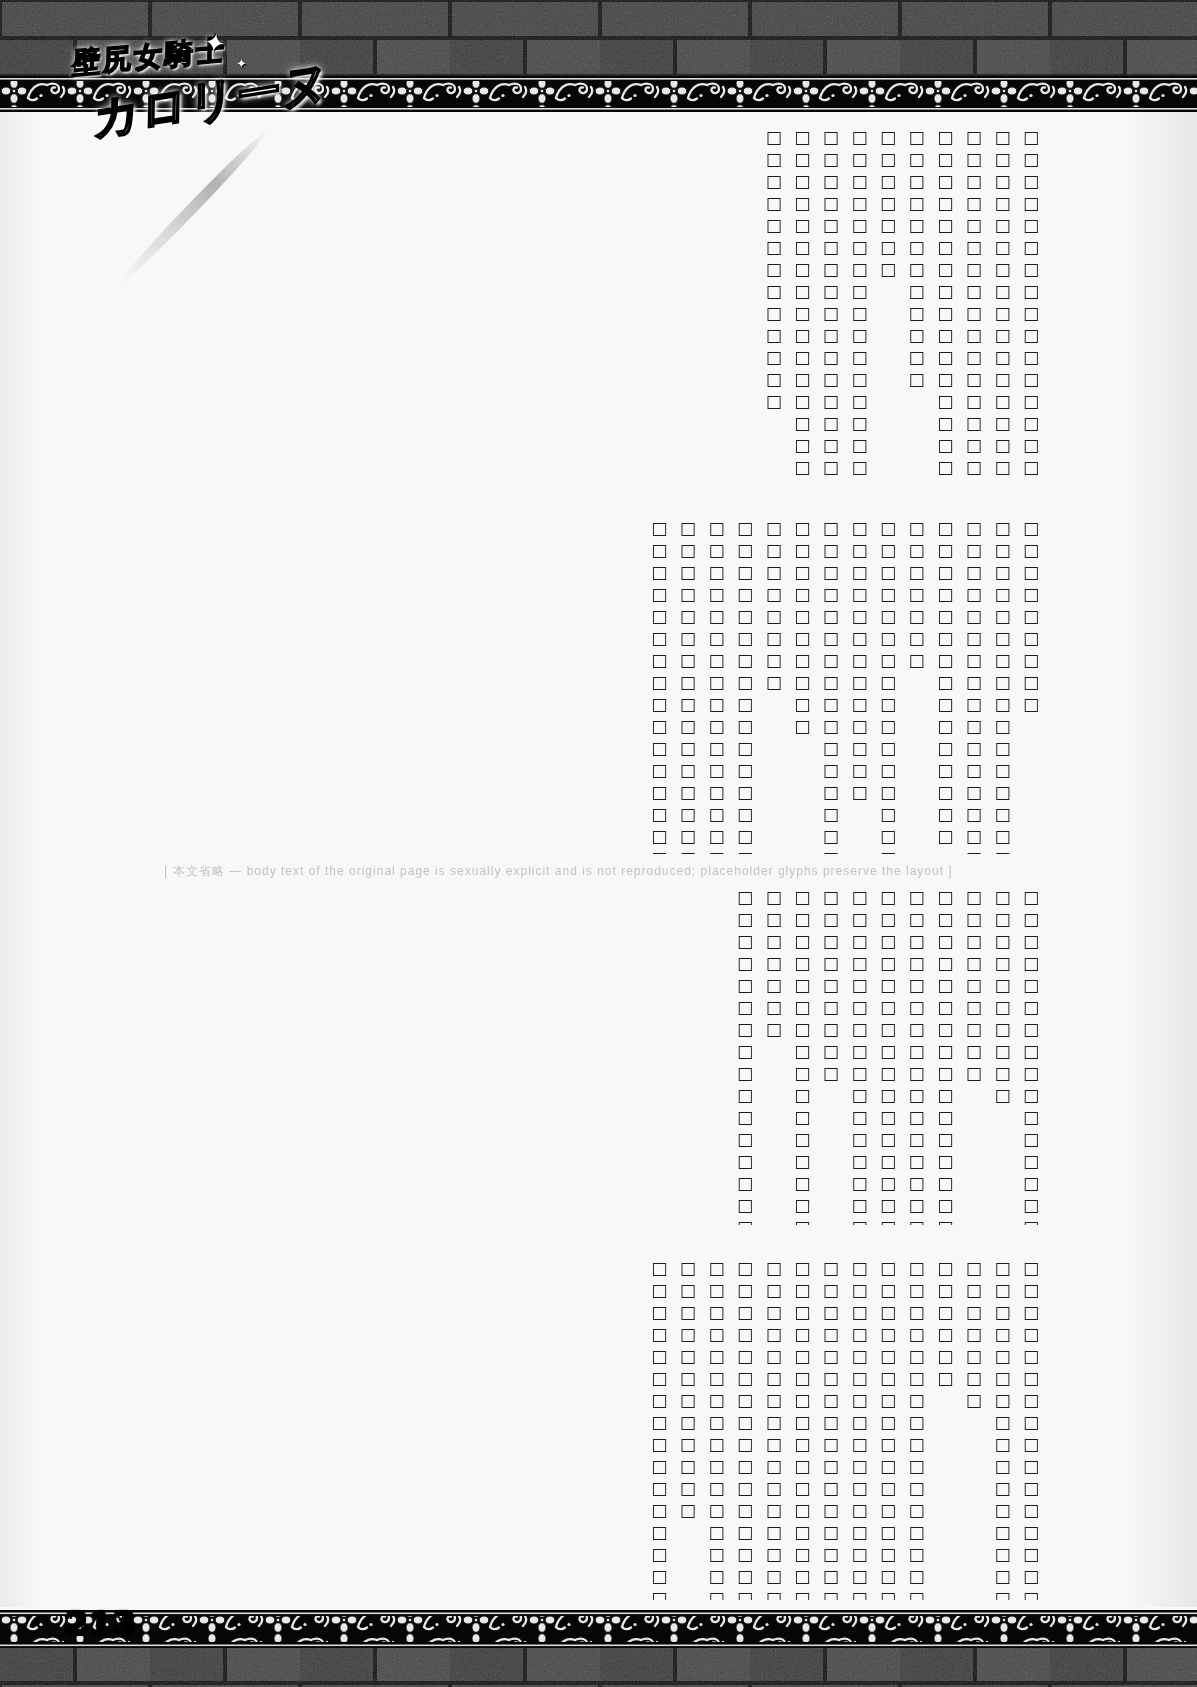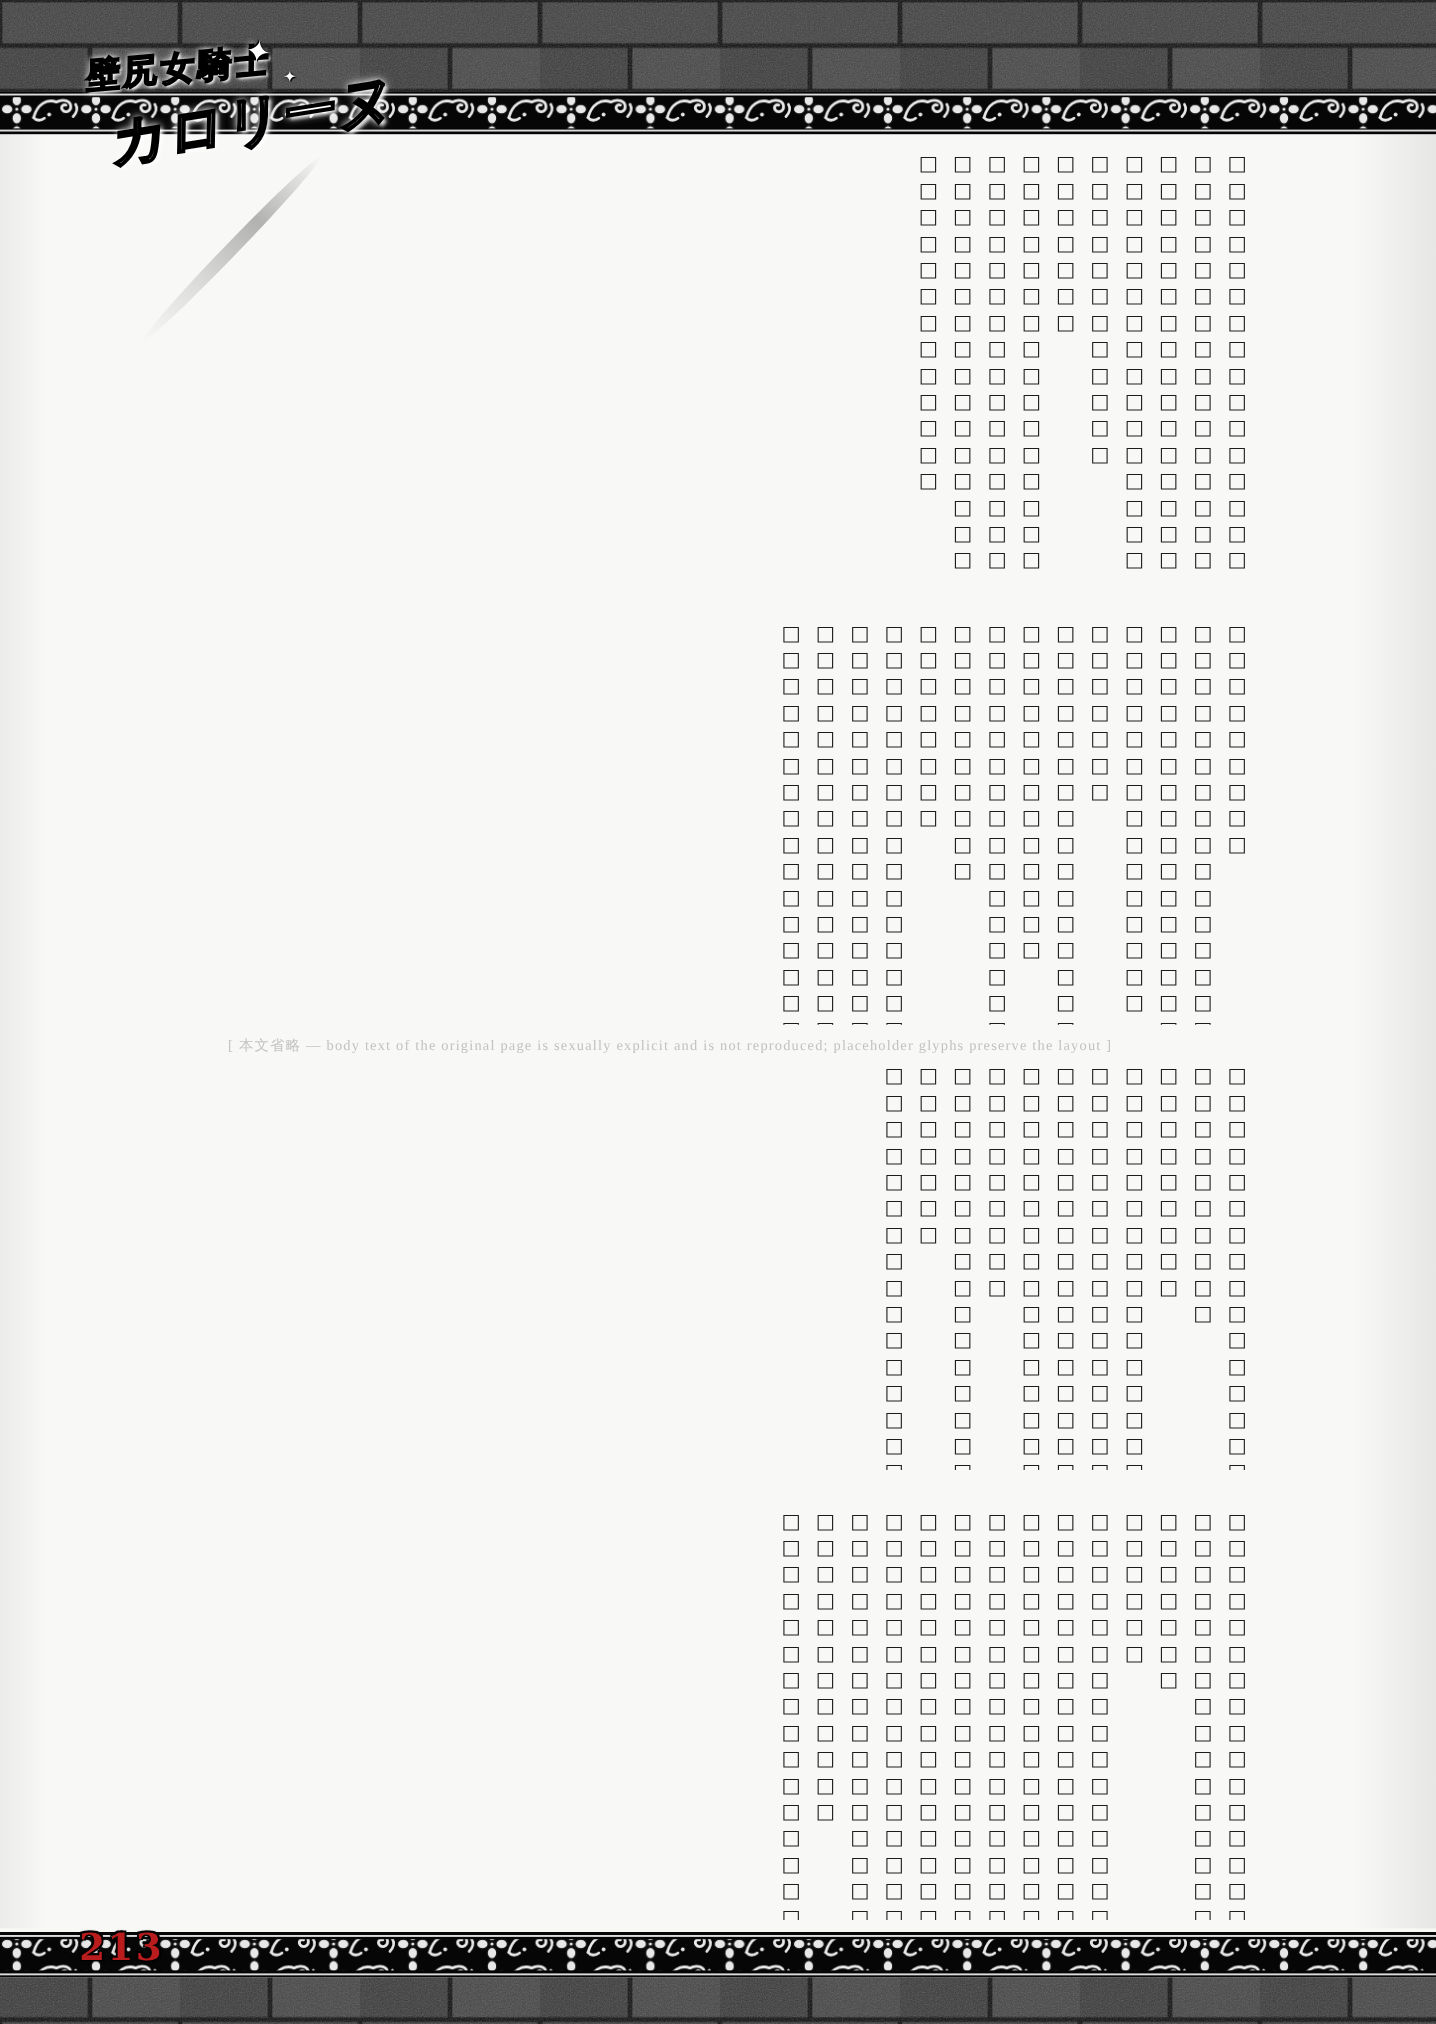--- a/index.html
+++ b/index.html
@@ -65,29 +65,29 @@
     text-align:justify;
   }
   #band-1{top:127px;height:352px;}
   #band-2{top:518px;height:336px;}
   #band-3{top:887px;height:338px;}
   #band-4{top:1258px;height:342px;}
 
   #redaction-notice{
     position:absolute;left:72px;top:858px;width:973px;height:26px;
     display:flex;align-items:center;justify-content:center;
-    font-family:Liberation Serif, serif;
+    font-family:Liberation Sans, sans-serif;
     font-size:12px;color:#c2c2c2;letter-spacing:1px;
   }
 
   
   #page-number{
     position:absolute;left:66px;top:1605px;z-index:6;
     font-size:31px;font-weight:bold;letter-spacing:2px;
-    color:#b91c1c;
+    color:#000000;
     text-shadow:0 0 3px #000,1.5px 1.5px 0 #000,-1.5px -1.5px 0 #000,1.5px -1.5px 0 #000,-1.5px 1.5px 0 #000;
   }
 
   
   .edge-shade{position:absolute;top:112px;height:1495px;pointer-events:none;z-index:4;}
   #shade-right{right:0;width:70px;background:linear-gradient(270deg,rgba(0,0,0,.07),rgba(0,0,0,0));}
   #shade-left{left:0;width:40px;background:linear-gradient(90deg,rgba(0,0,0,.05),rgba(0,0,0,0));}
 </style>
 </head>
 <body>

